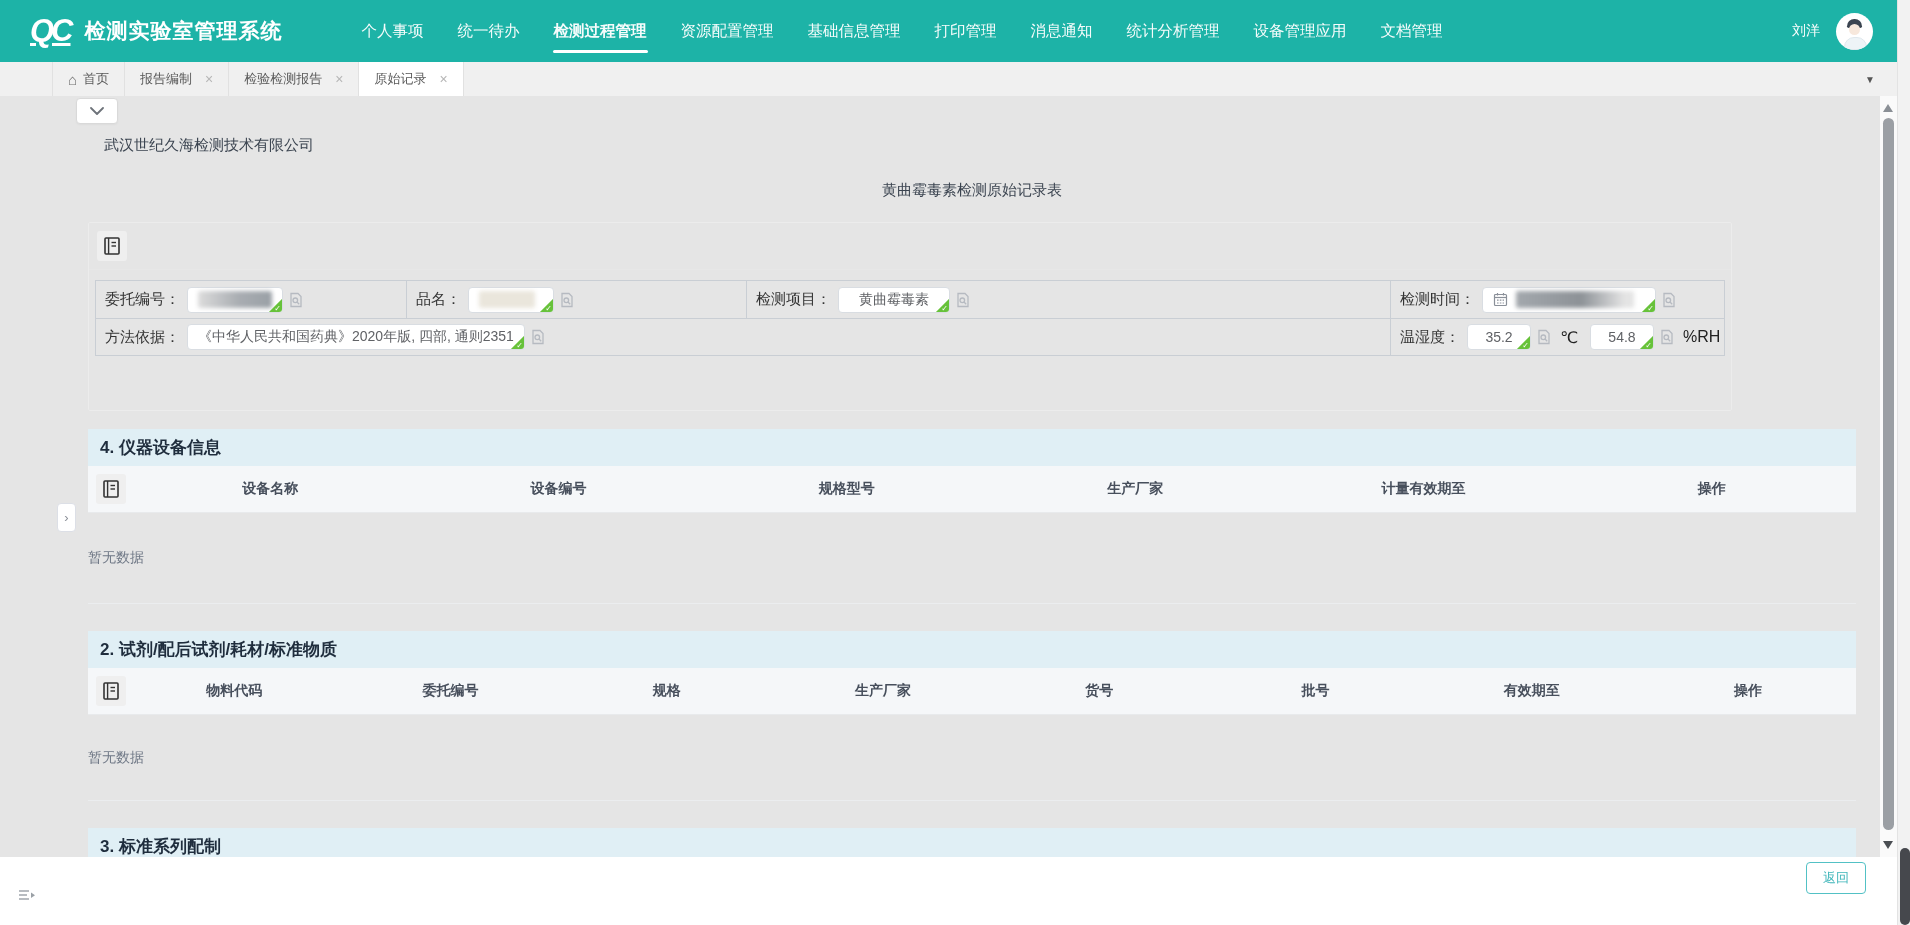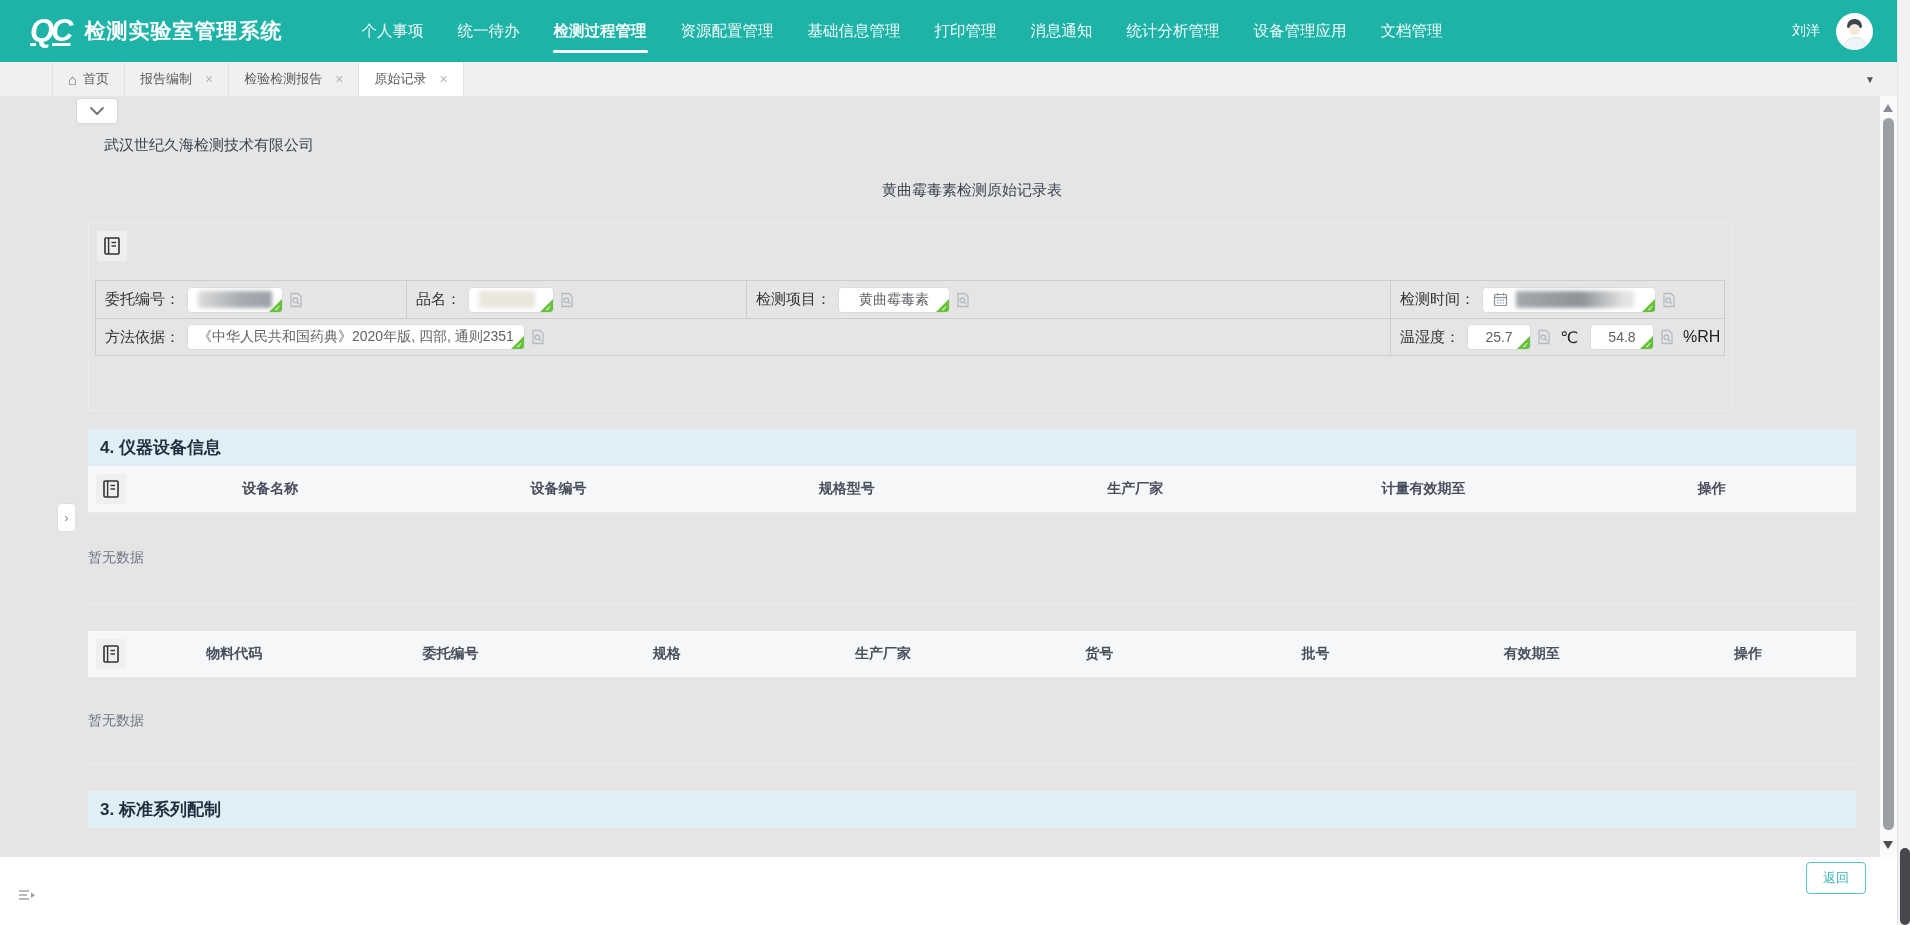--- a/index.html
+++ b/index.html
@@ -236,21 +236,21 @@
             <svg width="16" height="16" viewBox="0 0 16 16" fill="none" stroke="#b6bac1" stroke-width="1.3">
                 <path d="M3 1.5 h7 l3 3 V14.5 H3 z"></path>
                 <circle cx="7.3" cy="8.3" r="2.3"></circle>
                 <line x1="9" y1="10" x2="11.2" y2="12.2"></line>
               </svg>
           </span>
         </div>
         <div class="cell r2">
           <span class="flabel">温湿度：</span>
           <span class="input-box" style="width:64px;justify-content:center;">
-            <span class="input-text">25.7</span>
+            <span class="input-text">35.2</span>
             <span class="corner"></span>
           </span>
           <span class="suffix-ic">
             <svg width="16" height="16" viewBox="0 0 16 16" fill="none" stroke="#b6bac1" stroke-width="1.3">
                 <path d="M3 1.5 h7 l3 3 V14.5 H3 z"></path>
                 <circle cx="7.3" cy="8.3" r="2.3"></circle>
                 <line x1="9" y1="10" x2="11.2" y2="12.2"></line>
               </svg>
           </span>
           <span class="unit">℃</span>
@@ -289,20 +289,21 @@
           <span class="col-label">计量有效期至</span>
           <span class="col-label">操作</span>
         </div>
       </div>
       <div class="table-body">
         <span class="empty-text">暂无数据</span>
       </div>
     </div>
 
     <div class="section sec2">
+      <div class="section-header">2. 试剂/配后试剂/耗材/标准物质</div>
       <div class="table-head">
         <div class="icon-btn">
           <svg width="16" height="18" viewBox="0 0 16 18">
               <rect x="1" y="1" width="14" height="16" rx="1" fill="none" stroke="#333" stroke-width="1.6"></rect>
               <line x1="4.6" y1="1" x2="4.6" y2="17" stroke="#333" stroke-width="1.4"></line>
               <line x1="7.5" y1="5.5" x2="12" y2="5.5" stroke="#333" stroke-width="1.4"></line>
               <line x1="7.5" y1="9" x2="12" y2="9" stroke="#333" stroke-width="1.4"></line>
             </svg>
         </div>
         <div class="cols">

